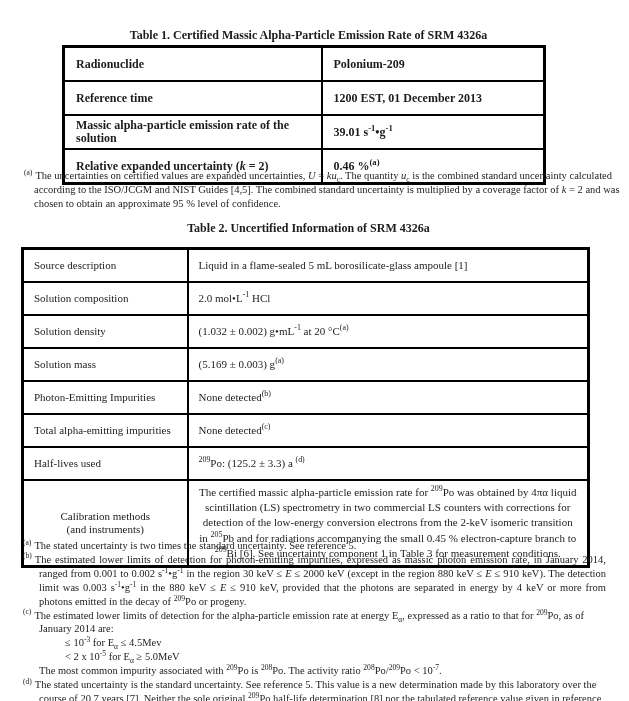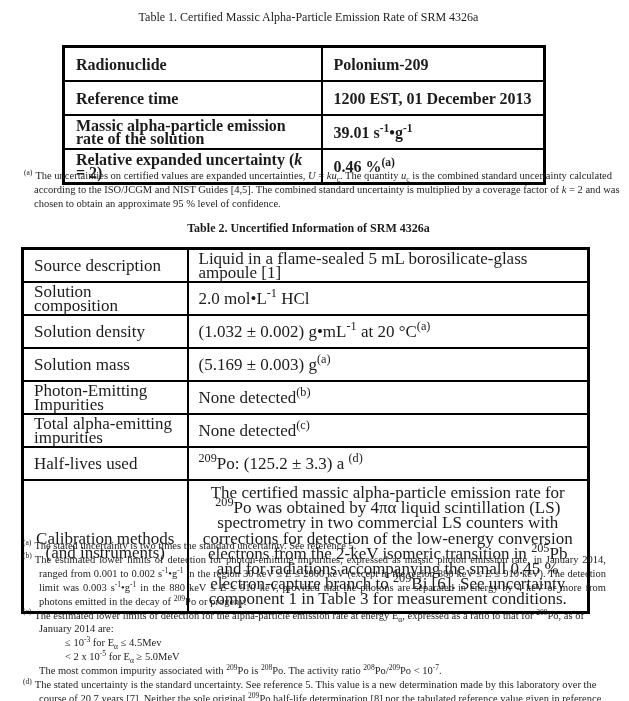--- a/index.html
+++ b/index.html
@@ -8,31 +8,31 @@
     background: #ffffff;
     position: relative;
     overflow: hidden;
     font-family: "Liberation Serif", "DejaVu Serif", serif;
     color: #1c1c1c;
   }
   .caption {
     position: absolute; left: 0; width: 617px;
     text-align: center; font-size: 12px;
   }
-  #t1-caption { top: 10px; }
+  #t1-caption { top: 28px; font-weight: bold; }
   #t2-caption { top: 221px; font-weight: bold; }
 
   table { border-collapse: collapse; position: absolute; table-layout: fixed; }
   td { border: 2px solid #000; vertical-align: middle; overflow: hidden; }
 
   #table1 { top: 45px; left: 62px; width: 481px; border: 3px solid #000; }
-  #table1 td { font-weight: bold; font-size: 16px; line-height: 13px; height: 28px; padding: 2px 11px; }
+  #table1 td { font-weight: bold; font-size: 12px; line-height: 13px; height: 28px; padding: 2px 11px; }
 
   #table2 { top: 247px; left: 21px; width: 566px; border: 3px solid #000; }
-  #table2 td { font-size: 17px; line-height: 13.5px; height: 27px; padding: 2px 10px; }
+  #table2 td { font-size: 11px; line-height: 13.5px; height: 27px; padding: 2px 10px; }
   #table2 td.label { white-space: pre-line; }
   #table2 tr.tall td { height: auto; padding: 4px 10px; text-align: center; }
   #table2 tr.tall td.value { line-height: 15.2px; }
 
   sup { font-size: 0.72em; line-height: 0; vertical-align: super; }
   sub { font-size: 0.72em; line-height: 0; vertical-align: sub; }
 
   .fnm { font-size: 0.72em; line-height: 0; vertical-align: super; padding-right: 3px; }
 
   #fn-table1 {

